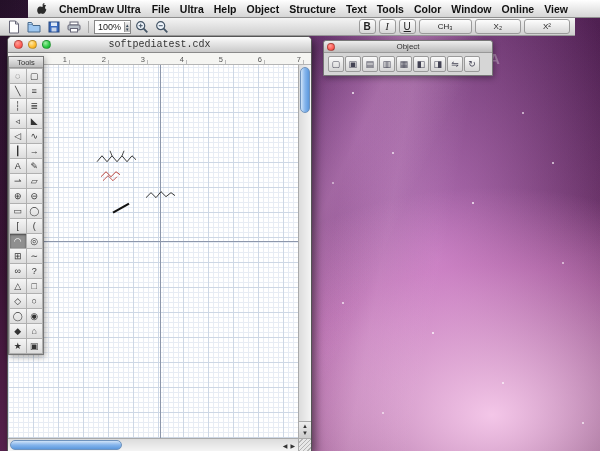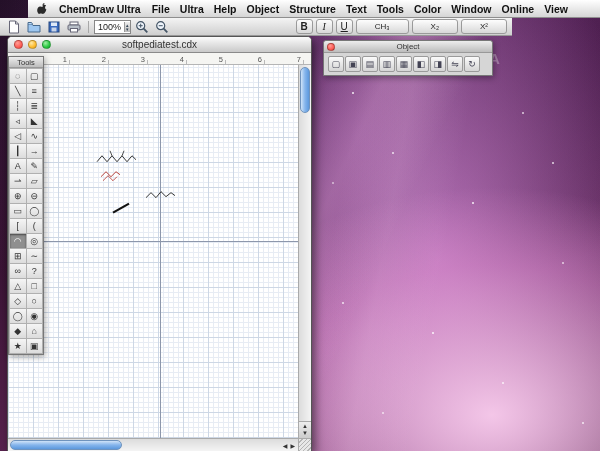--- a/index.html
+++ b/index.html
@@ -32,40 +32,40 @@
   
   .menubar{position:absolute;left:0;top:0;width:600px;height:18px;z-index:10;
     background:linear-gradient(#ffffff,#d5d5d5);border-bottom:1px solid #8e8e8e;
     display:flex;align-items:center;padding:0 4px;font-size:10.5px;color:#111;margin-left:28px;}
   .apple{padding:0 5px;display:flex;align-items:center;}
   .appname{font-weight:bold;padding:0 6px;white-space:nowrap;}
   .menus{display:flex;font-weight:bold;}
   .menu-item{padding:0 5px;white-space:nowrap;}
 
   
-  .toolbar{position:absolute;left:0;top:18px;width:512px;height:18px;z-index:9;
+  .toolbar{position:absolute;left:0;top:18px;width:575px;height:18px;z-index:9;
     background:linear-gradient(#f4f4f4,#cfcfcf);border-bottom:1px solid #979797;
     display:flex;align-items:center;gap:2px;padding:0 5px;}
   .tbtn{width:18px;height:16px;display:flex;align-items:center;justify-content:center;background:transparent;border:none;}
   .sep{width:1px;height:12px;background:#a8a8a8;margin:0 3px;}
   .zoom-box{display:flex;align-items:center;height:14px;background:#fff;border:1px solid #888;font-size:9px;color:#222;padding-left:3px;}
   .stepper{display:flex;flex-direction:column;font-size:5px;line-height:4px;color:#345;margin-left:3px;
     background:linear-gradient(#eee,#bbb);border-left:1px solid #999;padding:1px;}
   .spacer{flex:1;}
   .fmt{min-width:17px;height:15px;font-size:10px;background:linear-gradient(#fdfdfd,#d8d8d8);
     border:1px solid #9a9a9a;border-radius:3px;display:flex;align-items:center;justify-content:center;color:#222;margin-left:1px;}
   .fmt.b{font-weight:bold}.fmt.i{font-style:italic;font-family:"Liberation Serif",serif}.fmt.u{text-decoration:underline}
   .fmt.chem{font-size:8px;padding:0 18px;}
 
   
   .doc-window{position:absolute;left:7px;top:36px;width:305px;height:415px;z-index:5;
     background:#eee;border:1px solid #555;border-bottom:none;border-radius:5px 5px 0 0;
     box-shadow:3px 4px 10px rgba(0,0,0,.5);display:flex;flex-direction:column;}
   .doc-titlebar{height:16px;background:linear-gradient(#fbfbfb,#c9c9c9);border-bottom:1px solid #8a8a8a;
-    border-radius:4px 4px 0 0;display:flex;align-items:center;padding:4px 6px;position:relative;flex:0 0 16px;}
+    border-radius:4px 4px 0 0;display:flex;align-items:center;padding:4px 6px;position:relative;flex:0 0 16px;font-family:Liberation Mono, monospace;}
   .dot{width:9px;height:9px;border-radius:50%;margin-right:5px;border:0.5px solid rgba(0,0,0,.25);flex:0 0 9px;}
   .dot.red{background:radial-gradient(circle at 35% 30%,#ff9d96,#ff5f57 60%,#d9453d);}
   .dot.yellow{background:radial-gradient(circle at 35% 30%,#ffe9a8,#febc2e 60%,#d9a022);}
   .dot.green{background:radial-gradient(circle at 35% 30%,#9ff0a5,#28c840 60%,#1da534);}
   .doc-title{position:absolute;left:0;right:0;text-align:center;font-size:10px;color:#333;pointer-events:none;}
   .doc-ruler{height:12px;flex:0 0 12px;background:#f5f5f2;border-bottom:1px solid #b5b5b5;
     display:flex;padding-left:22px;font-size:7.5px;color:#555;align-items:flex-end;
     background-image:linear-gradient(90deg,#b9b9b9 1px,transparent 1px);
     background-size:39px 4px;background-repeat:repeat-x;background-position:22px bottom;}
   .ruler-num{width:39px;text-align:right;padding-right:2px;flex:0 0 39px;}

